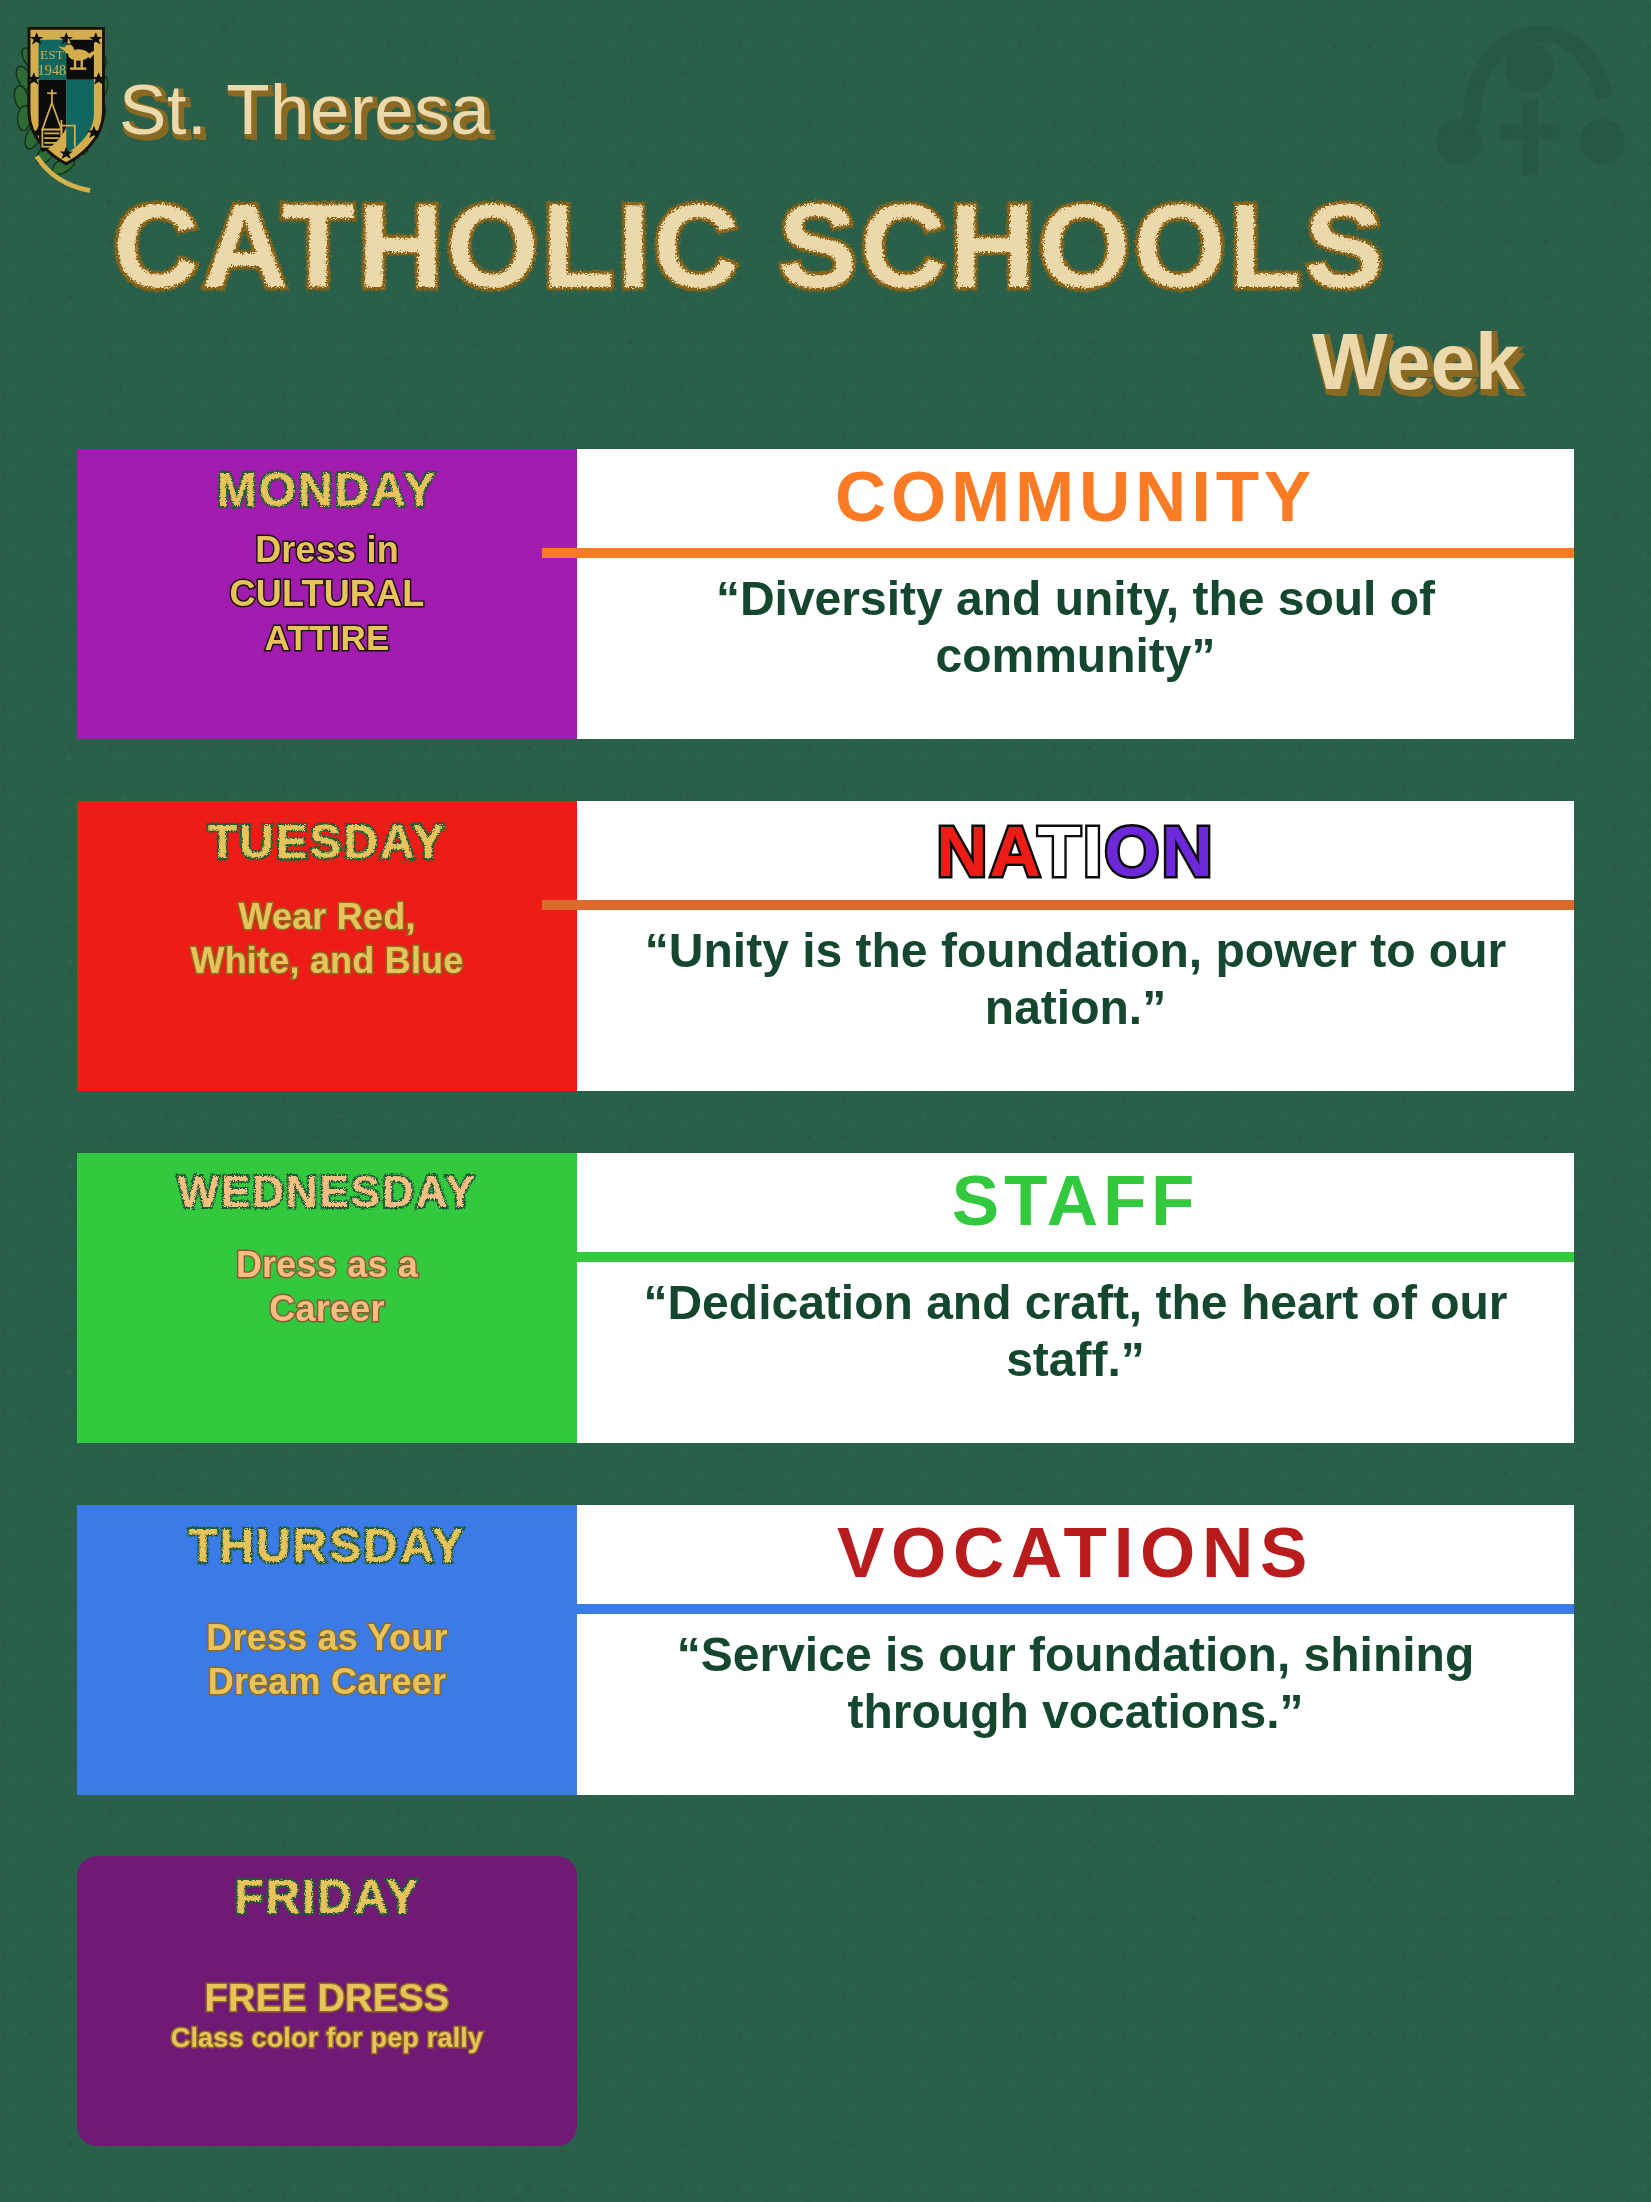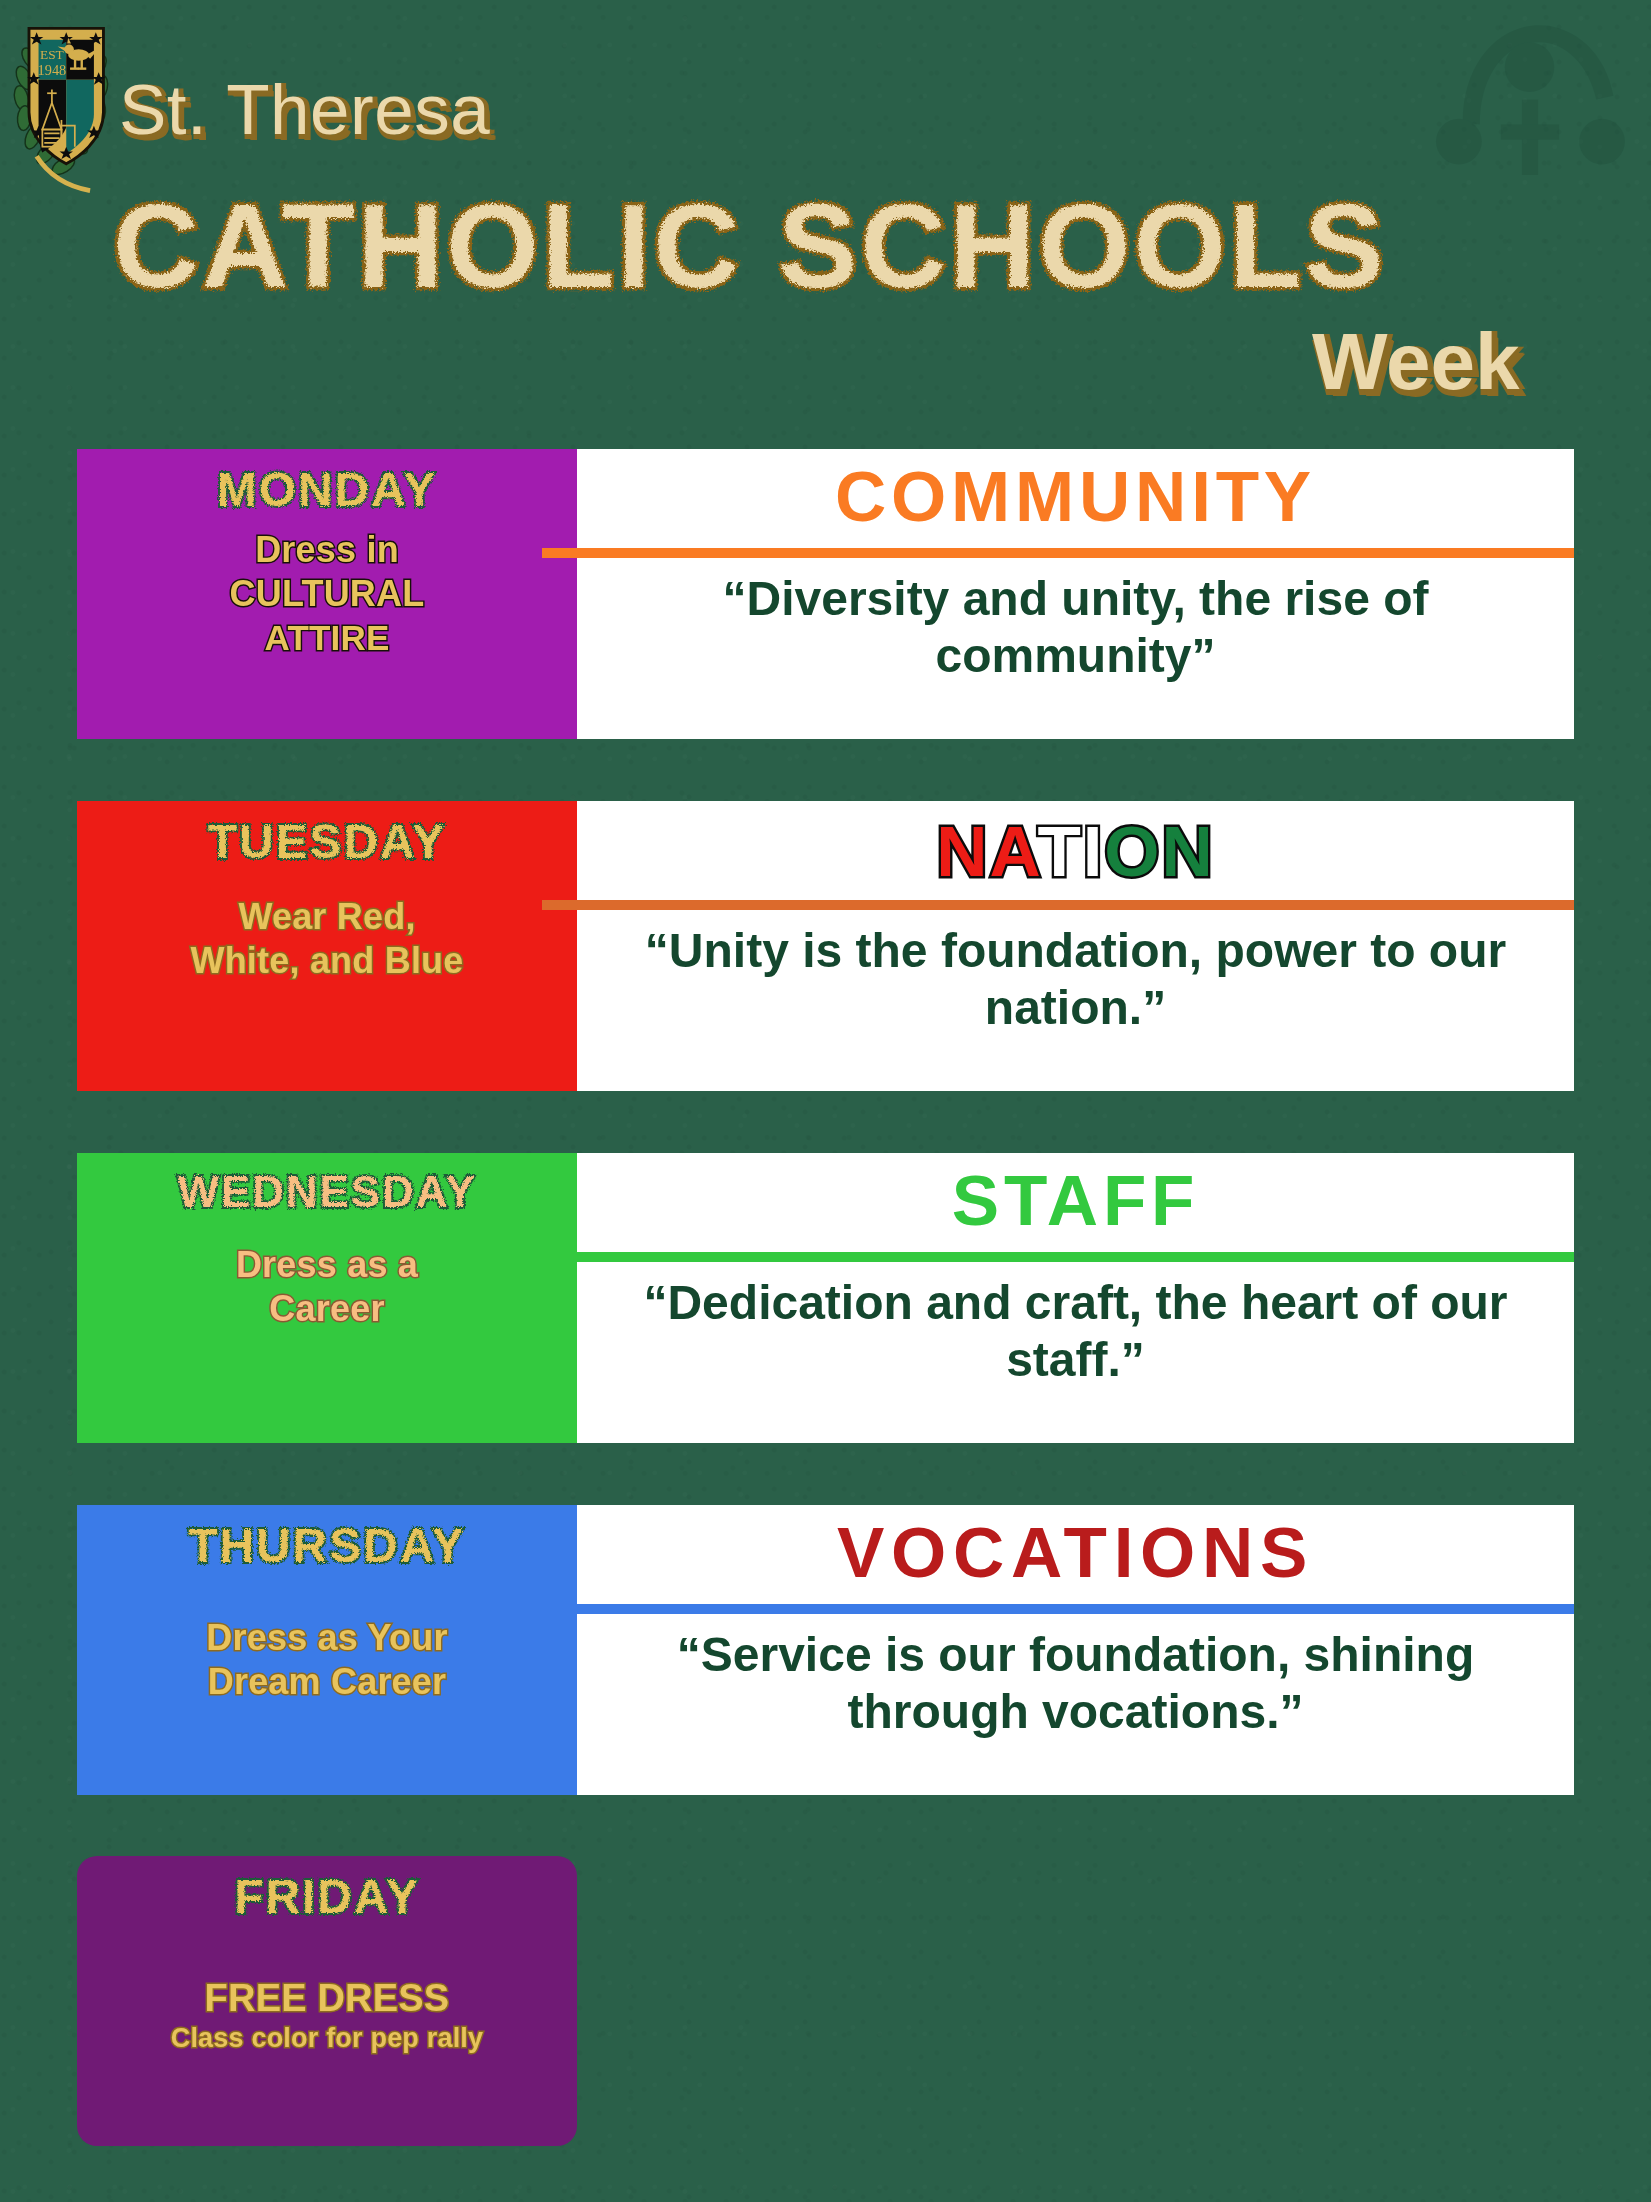--- a/index.html
+++ b/index.html
@@ -236,21 +236,21 @@
   #row-1 .row-left  { background: #ED1C16; }
   #row-1 .day-name  { color: #E8C35C; }
   #row-1 .dress-code{ color: #E8C35C; -webkit-text-stroke: 2.9px #8d6a1f; paint-order: stroke fill; }
   #row-1 .divider   { background: #DC6A2C; }
   #row-1 .dress-code { margin-top: 29px; }
 
   
   .nation span { -webkit-text-stroke: 4.8px #0b0b0b; paint-order: stroke fill; }
   .nation .na { color: #ED1C16; }
   .nation .ti { color: #ffffff; }
-  .nation .on { color: #15803d; }
+  .nation .on { color: #6d28d9; }
 
   
   #row-2 .row-left  { background: #33C93F; }
   #row-2 .day-name  { color: #F7BE82; font-size: 44px; }
   #row-2 .dress-code{ color: #F7BE82; -webkit-text-stroke: 2.9px #8a5a33; paint-order: stroke fill; margin-top: 29px; }
   #row-2 .theme-word{ color: #33C93F; }
   #row-2 .divider   { background: #33C93F; }
 
   
   #row-3 .row-left  { background: #3B7BE8; }
@@ -388,21 +388,21 @@
         <div class="day-name">MONDAY</div>
         <div class="dress-code">
           <span>Dress in</span>
           <span class="sub" style="font-size:36px">CULTURAL</span>
           <span class="sub" style="font-size:35px">ATTIRE</span>
         </div>
       </div>
       <div class="row-right">
         <div class="theme-word">COMMUNITY</div>
         <div class="divider"></div>
-        <div class="quote">“Diversity and unity, the rise of community”</div>
+        <div class="quote">“Diversity and unity, the soul of community”</div>
       </div>
     </div>
 
     <div class="row" id="row-1">
       <div class="row-left">
         <div class="day-name">TUESDAY</div>
         <div class="dress-code">
           <span>Wear Red,</span>
           <span class="sub" style="font-size:36px">White, and Blue</span>
         </div>

